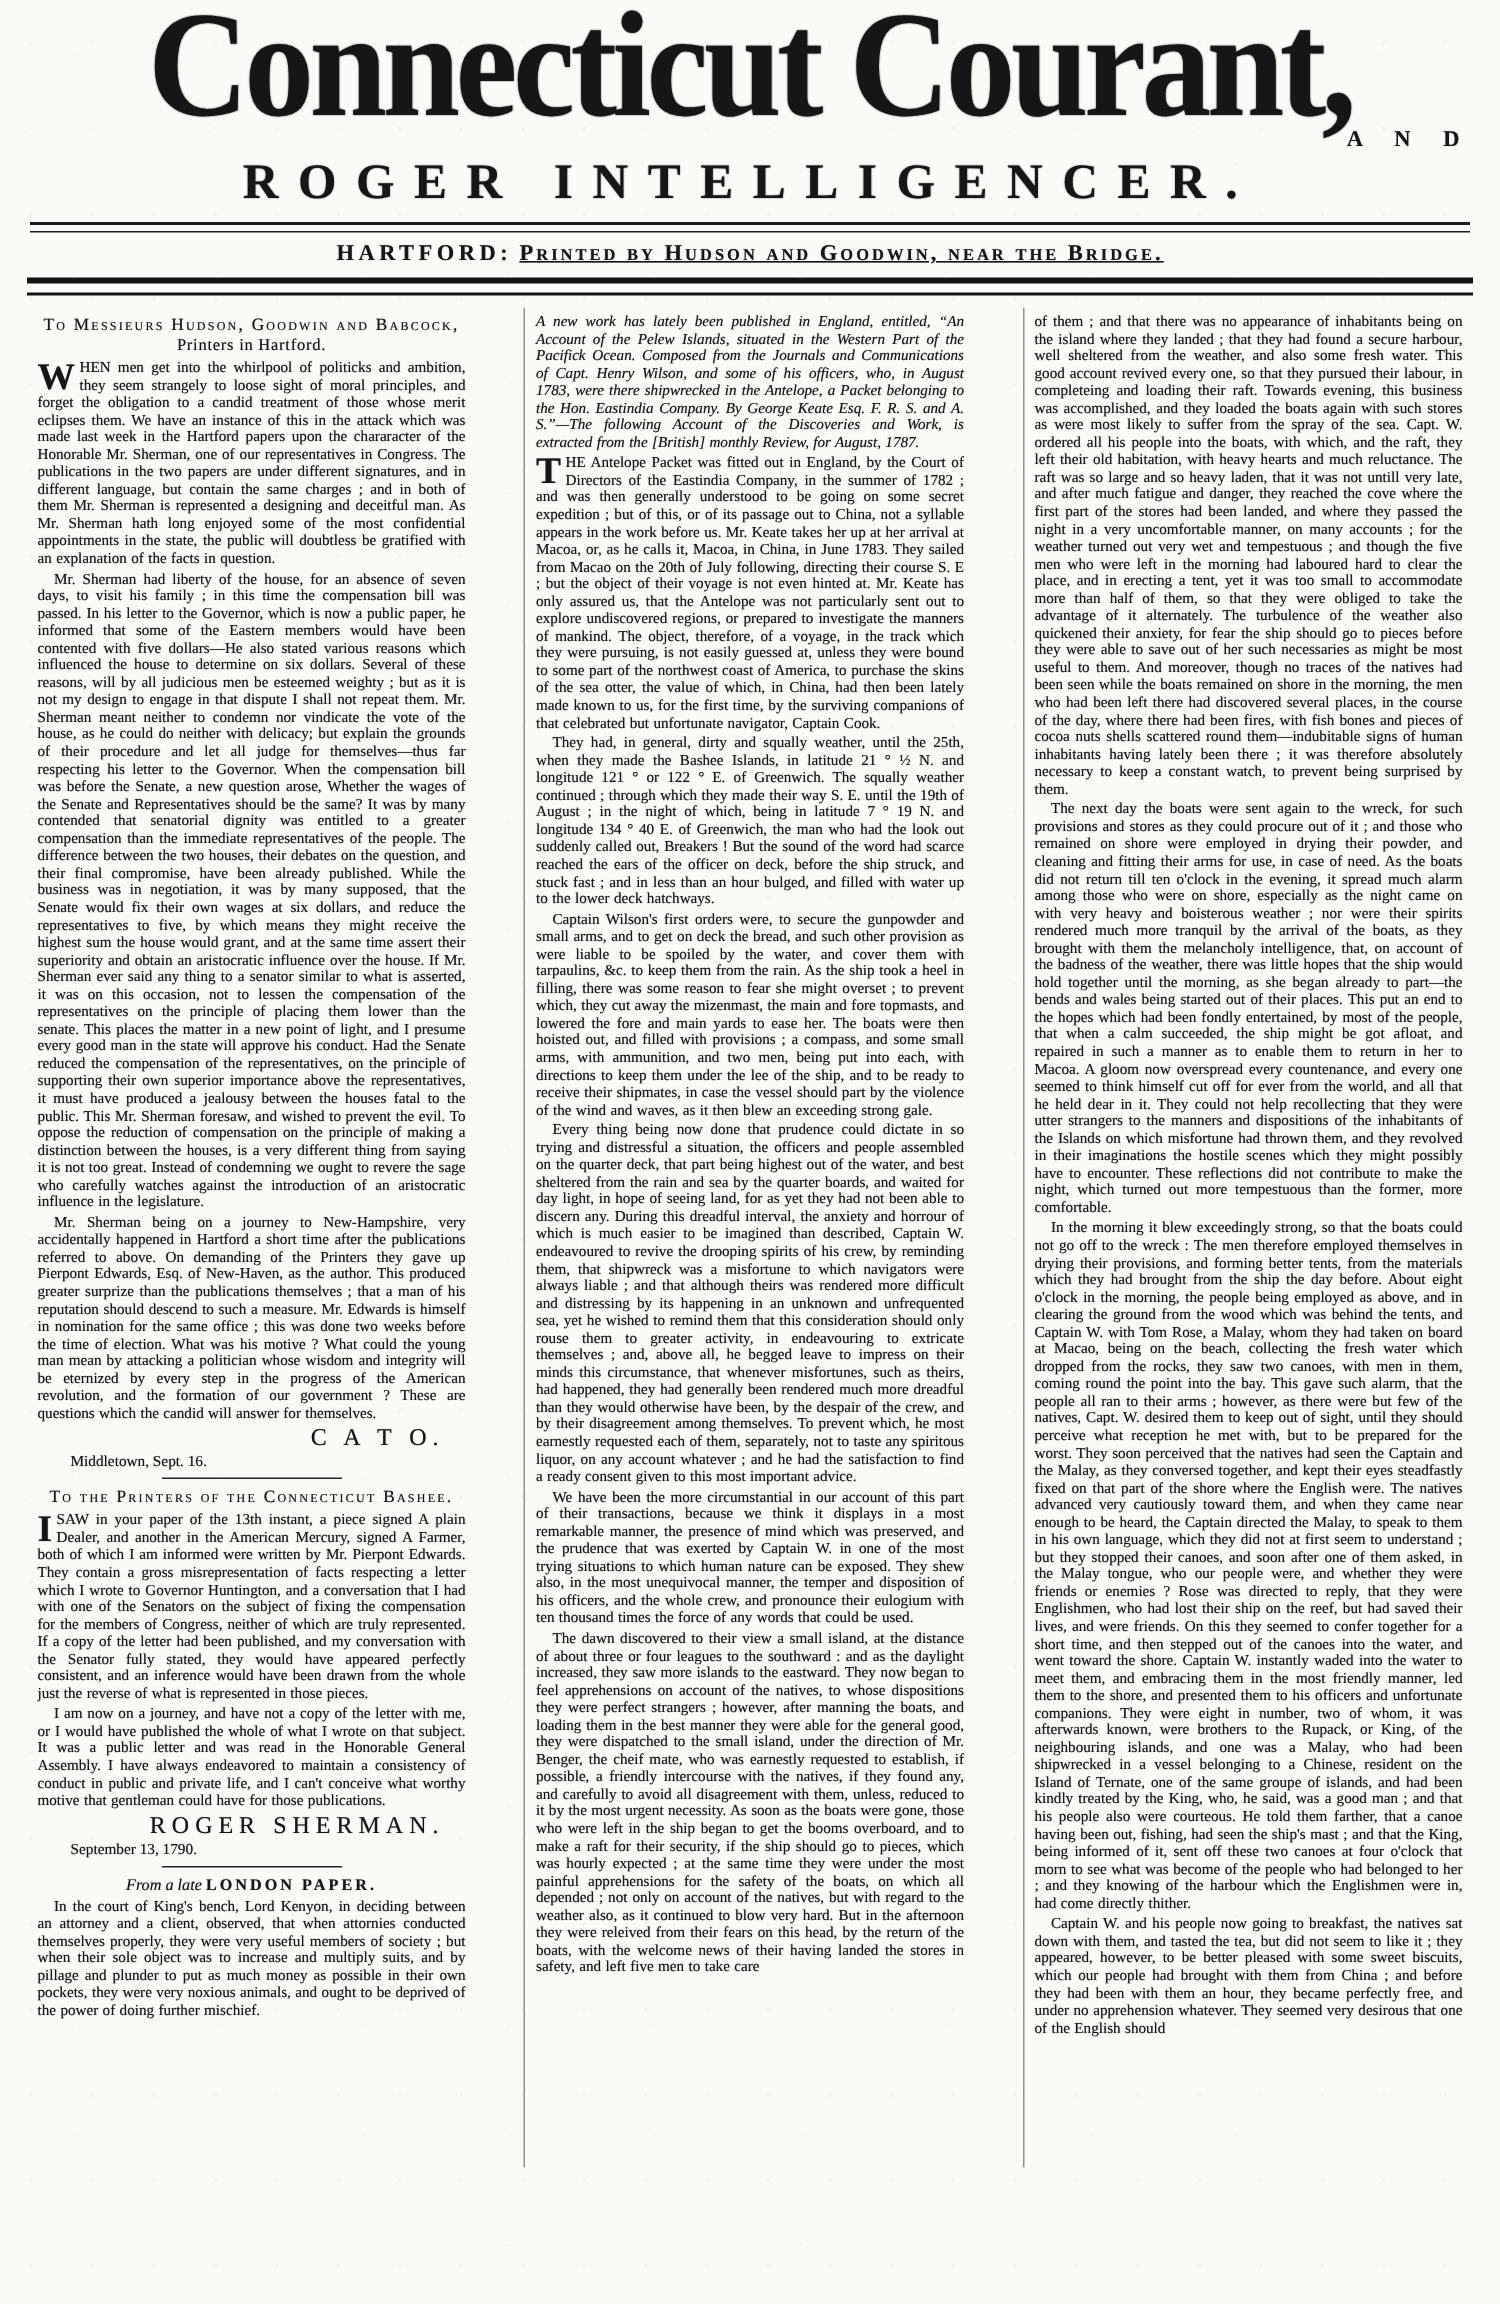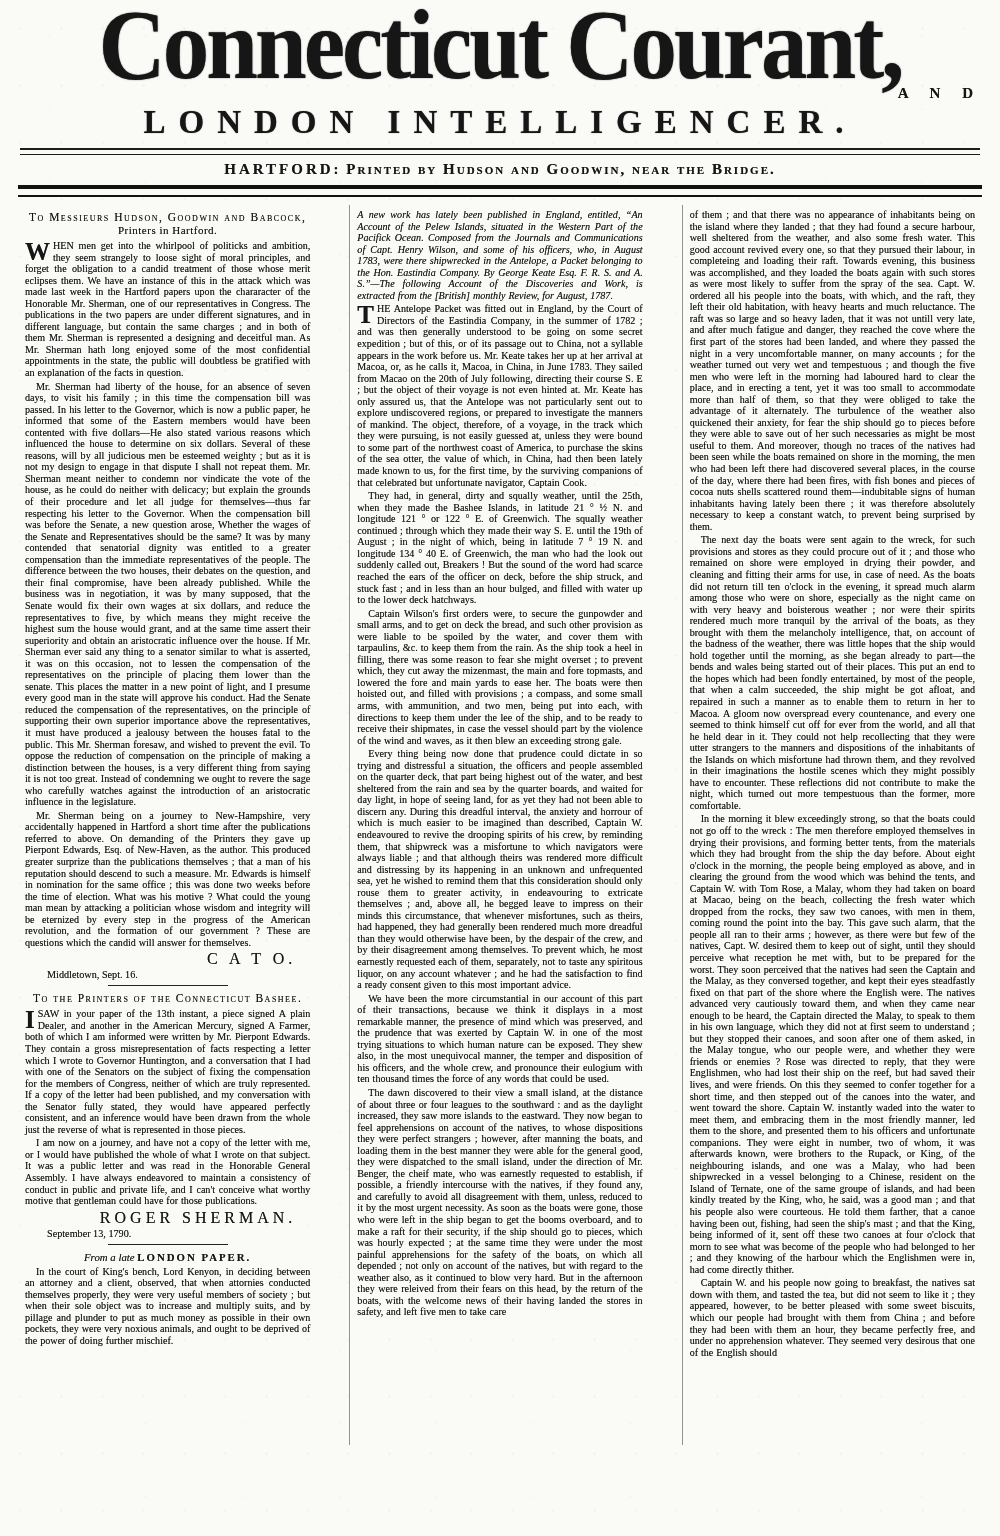--- a/index.html
+++ b/index.html
@@ -28,21 +28,21 @@
     text-shadow:0 0 1.2px rgba(20,20,20,.75);
   }
   .and-line{text-align:right;font-size:15px;letter-spacing:9px;font-weight:bold;margin-top:-8px;}
   .subtitle{
     text-align:center;font-size:33px;font-weight:bold;letter-spacing:13px;
     margin-top:2px;text-shadow:0 0 1px rgba(20,20,20,.7);
   }
   .rule-double{height:4px;border-top:2.5px solid #1d1d1d;border-bottom:1.5px solid #1d1d1d;margin:7px 2px 0 2px;}
   .imprint{text-align:center;font-size:15px;margin-top:6px;letter-spacing:1px;}
   .imprint .city{font-weight:bold;letter-spacing:3px;}
-  .imprint .rest{font-variant:small-caps;font-weight:bold;letter-spacing:2px;}
+  .imprint .rest{font-variant:small-caps;font-weight:bold;letter-spacing:2px;text-decoration:underline;}
   .rule-heavy{height:6px;border-top:4px solid #131313;border-bottom:2.5px solid #131313;margin:7px 0 0 0;}
 
   
   .cols{display:flex;margin-top:8px;height:1240px;overflow:hidden;gap:32px;}
   .col{width:318px;padding:4px 7px 0 7px;overflow:hidden;}
   .col + .col{border-left:1px solid rgba(90,90,90,.65);}
   .col p{
     margin:0 0 2px 0;font-size:10.1px;line-height:11.55px;text-align:justify;
     text-indent:11px;word-spacing:.4px;
   }
@@ -63,21 +63,21 @@
   .intro-italic{font-style:italic;}
 </style>
 </head>
 <body>
 
 <div class="page">
 
   <header>
     <div class="big-title">Connecticut Courant,</div>
     <div class="and-line ink">A N D</div>
-    <div class="subtitle">LONDON INTELLIGENCER.</div>
+    <div class="subtitle">ROGER INTELLIGENCER.</div>
     <div class="rule-double"></div>
     <div class="imprint ink">
       <span class="city">HARTFORD:</span>
       <span class="rest">Printed by Hudson and Goodwin, near the Bridge.</span>
     </div>
     <div class="rule-heavy"></div>
   </header>
 
   <main class="cols ink">
 

